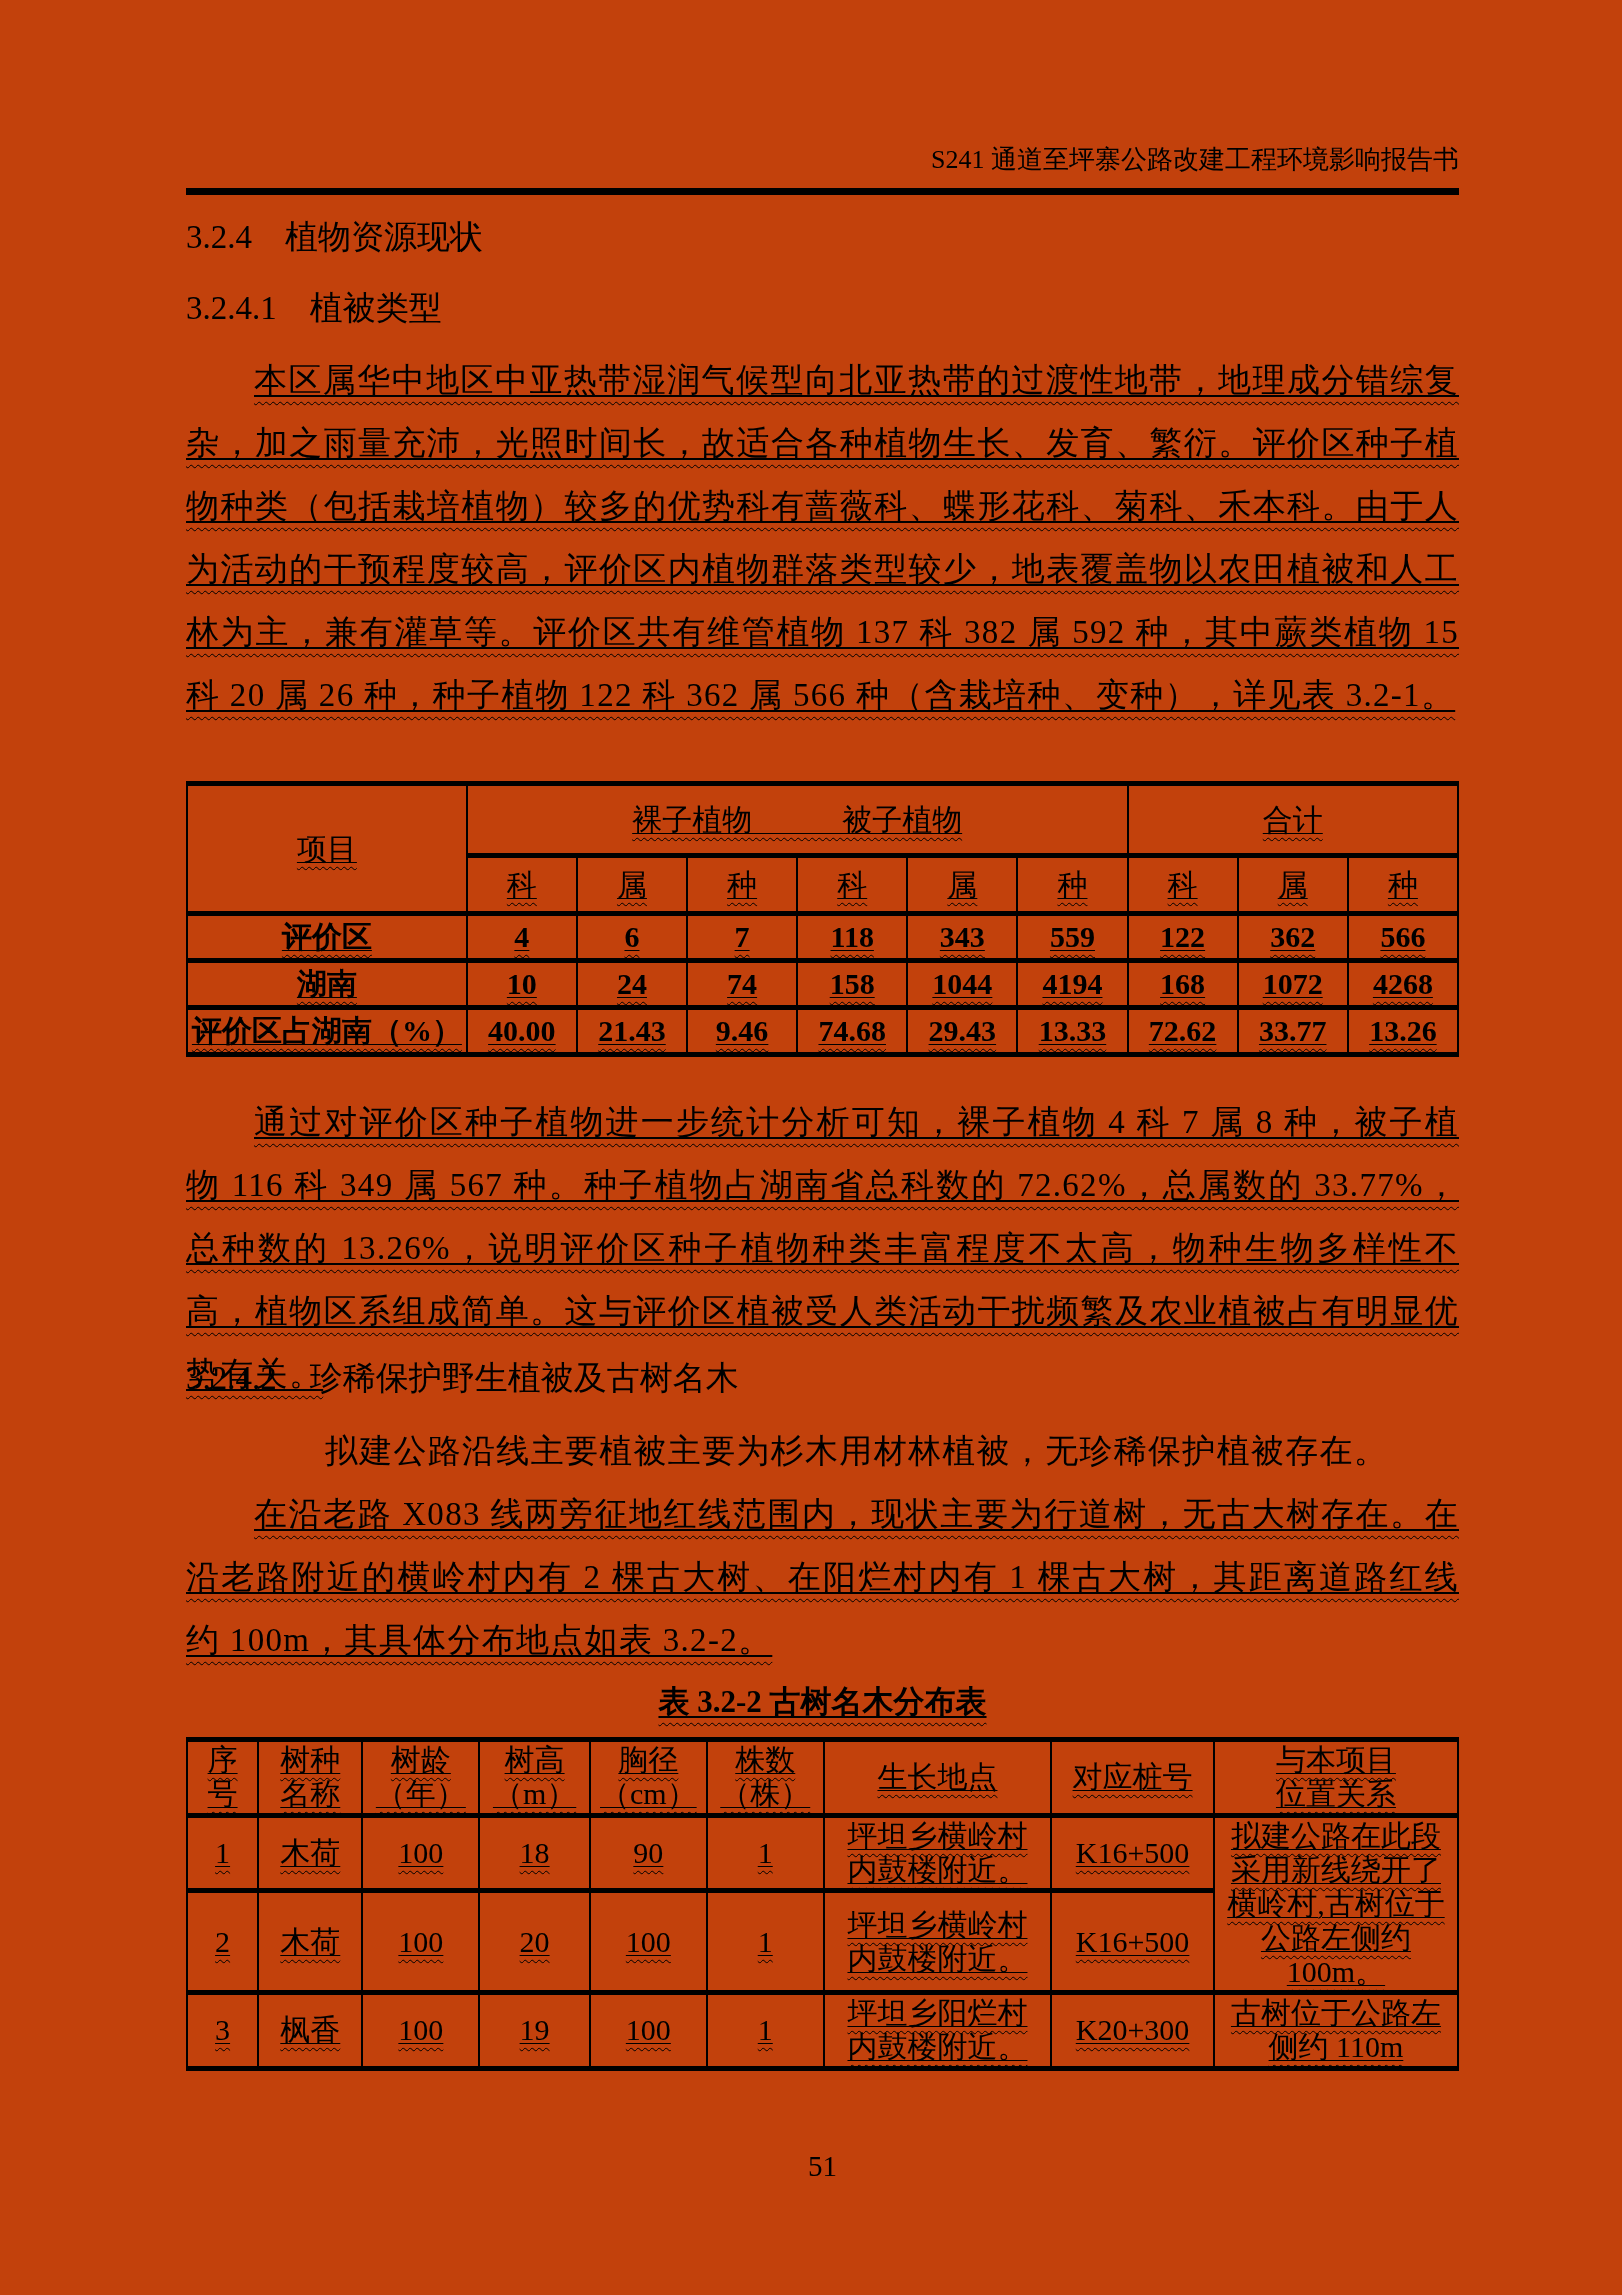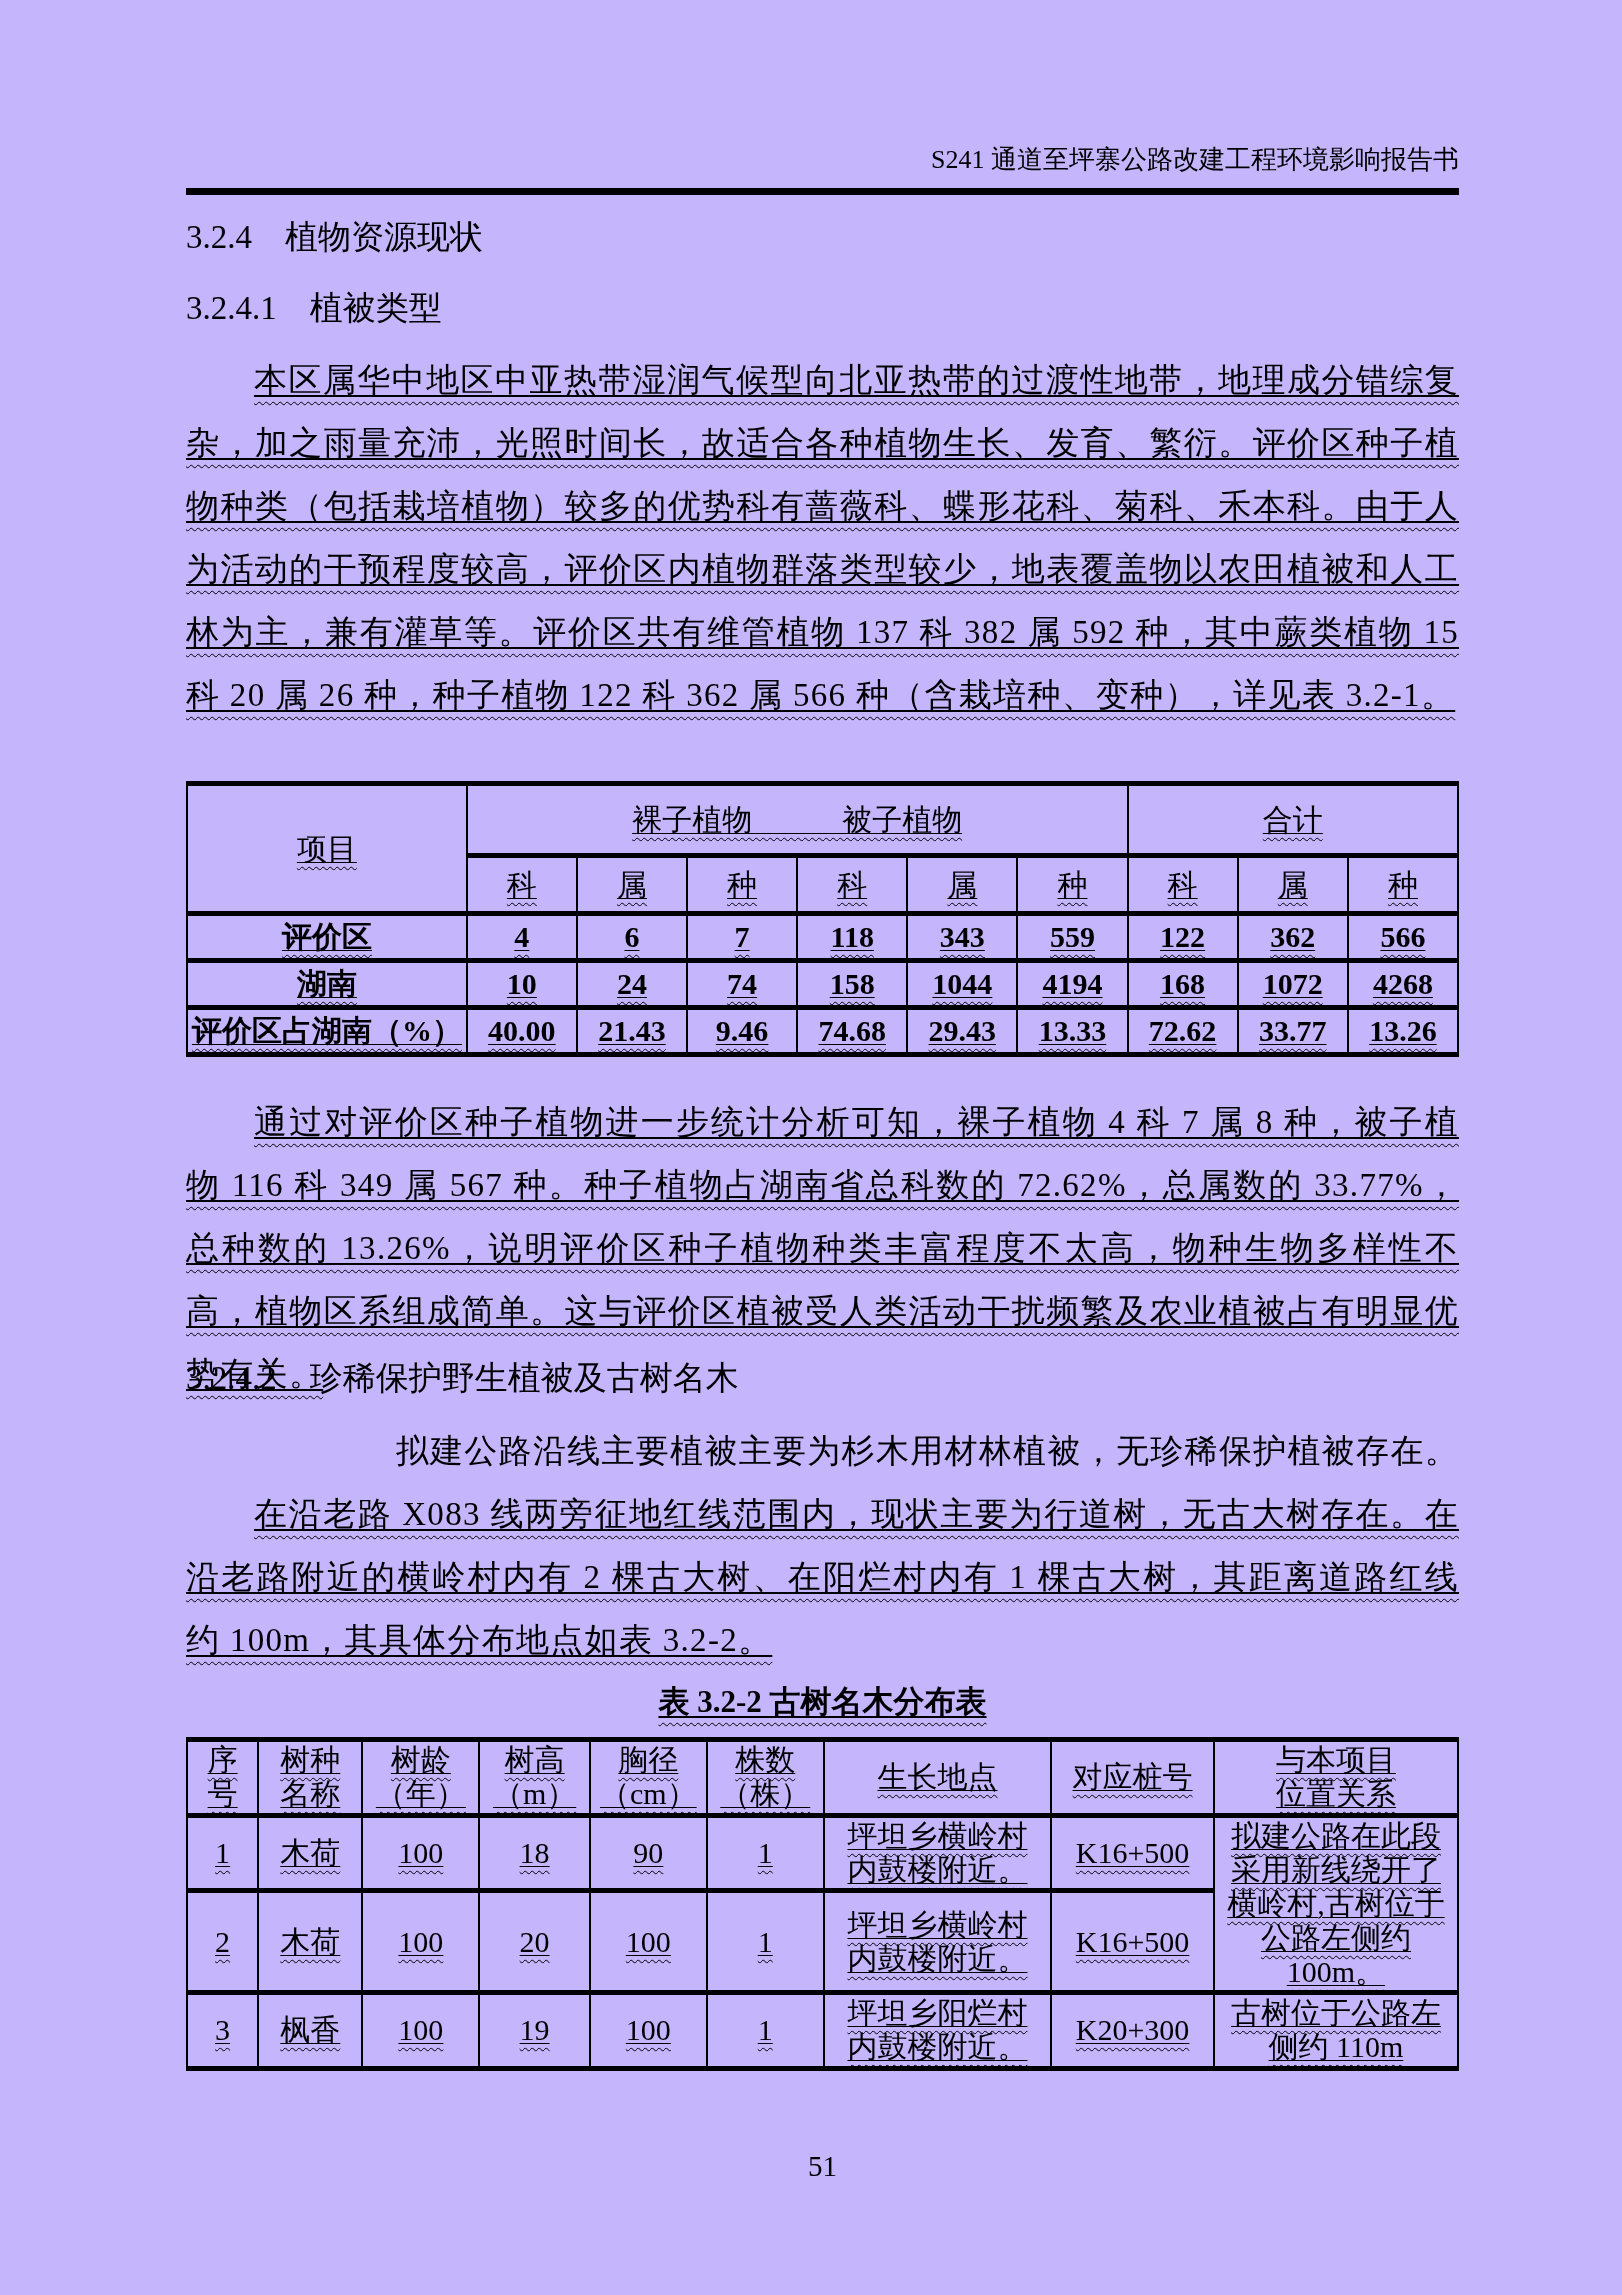--- a/index.html
+++ b/index.html
@@ -1,21 +1,21 @@
 <!DOCTYPE html>
 <html style="font-size:10.5px"><head>
 <meta charset="utf-8">
 <style>
   * { margin: 0; padding: 0; box-sizing: border-box; }
   html, body { background: #ffffff; }
   .page {
     position: relative;
     width: 1622px;
     height: 2295px;
-    background: #c4b5fd;
+    background: #c2410c;
     color: #000;
     font-family: "Liberation Serif", "DejaVu Serif", serif;
     overflow: hidden;
   }
   .block { position: absolute; left: 186px; width: 1273px; }
 
   
   .hdr { top: 143px; text-align: right; font-size: 26px; line-height: 33px; }
   .rule { position: absolute; left: 186px; top: 188px; width: 1273px; height: 6.5px; background: #000; }
 
@@ -28,21 +28,21 @@
   
   .para {
     font-size: 33px;
     line-height: 63px;
     letter-spacing: 1.3px;
     text-align: justify;
     text-indent: 68px;
   }
   .p1 { top: 349px; }
   .p2 { top: 1091px; }
-  .p3 { top: 1420px; text-align: right; }
+  .p3 { top: 1420px; text-align: center; }
   .p4 { top: 1483px; }
 
   
   .uu {
     text-decoration-line: underline;
     text-decoration-style: wavy;
     text-decoration-color: #000;
     text-decoration-thickness: 1.3px;
     text-underline-offset: 9.8px;
   }

